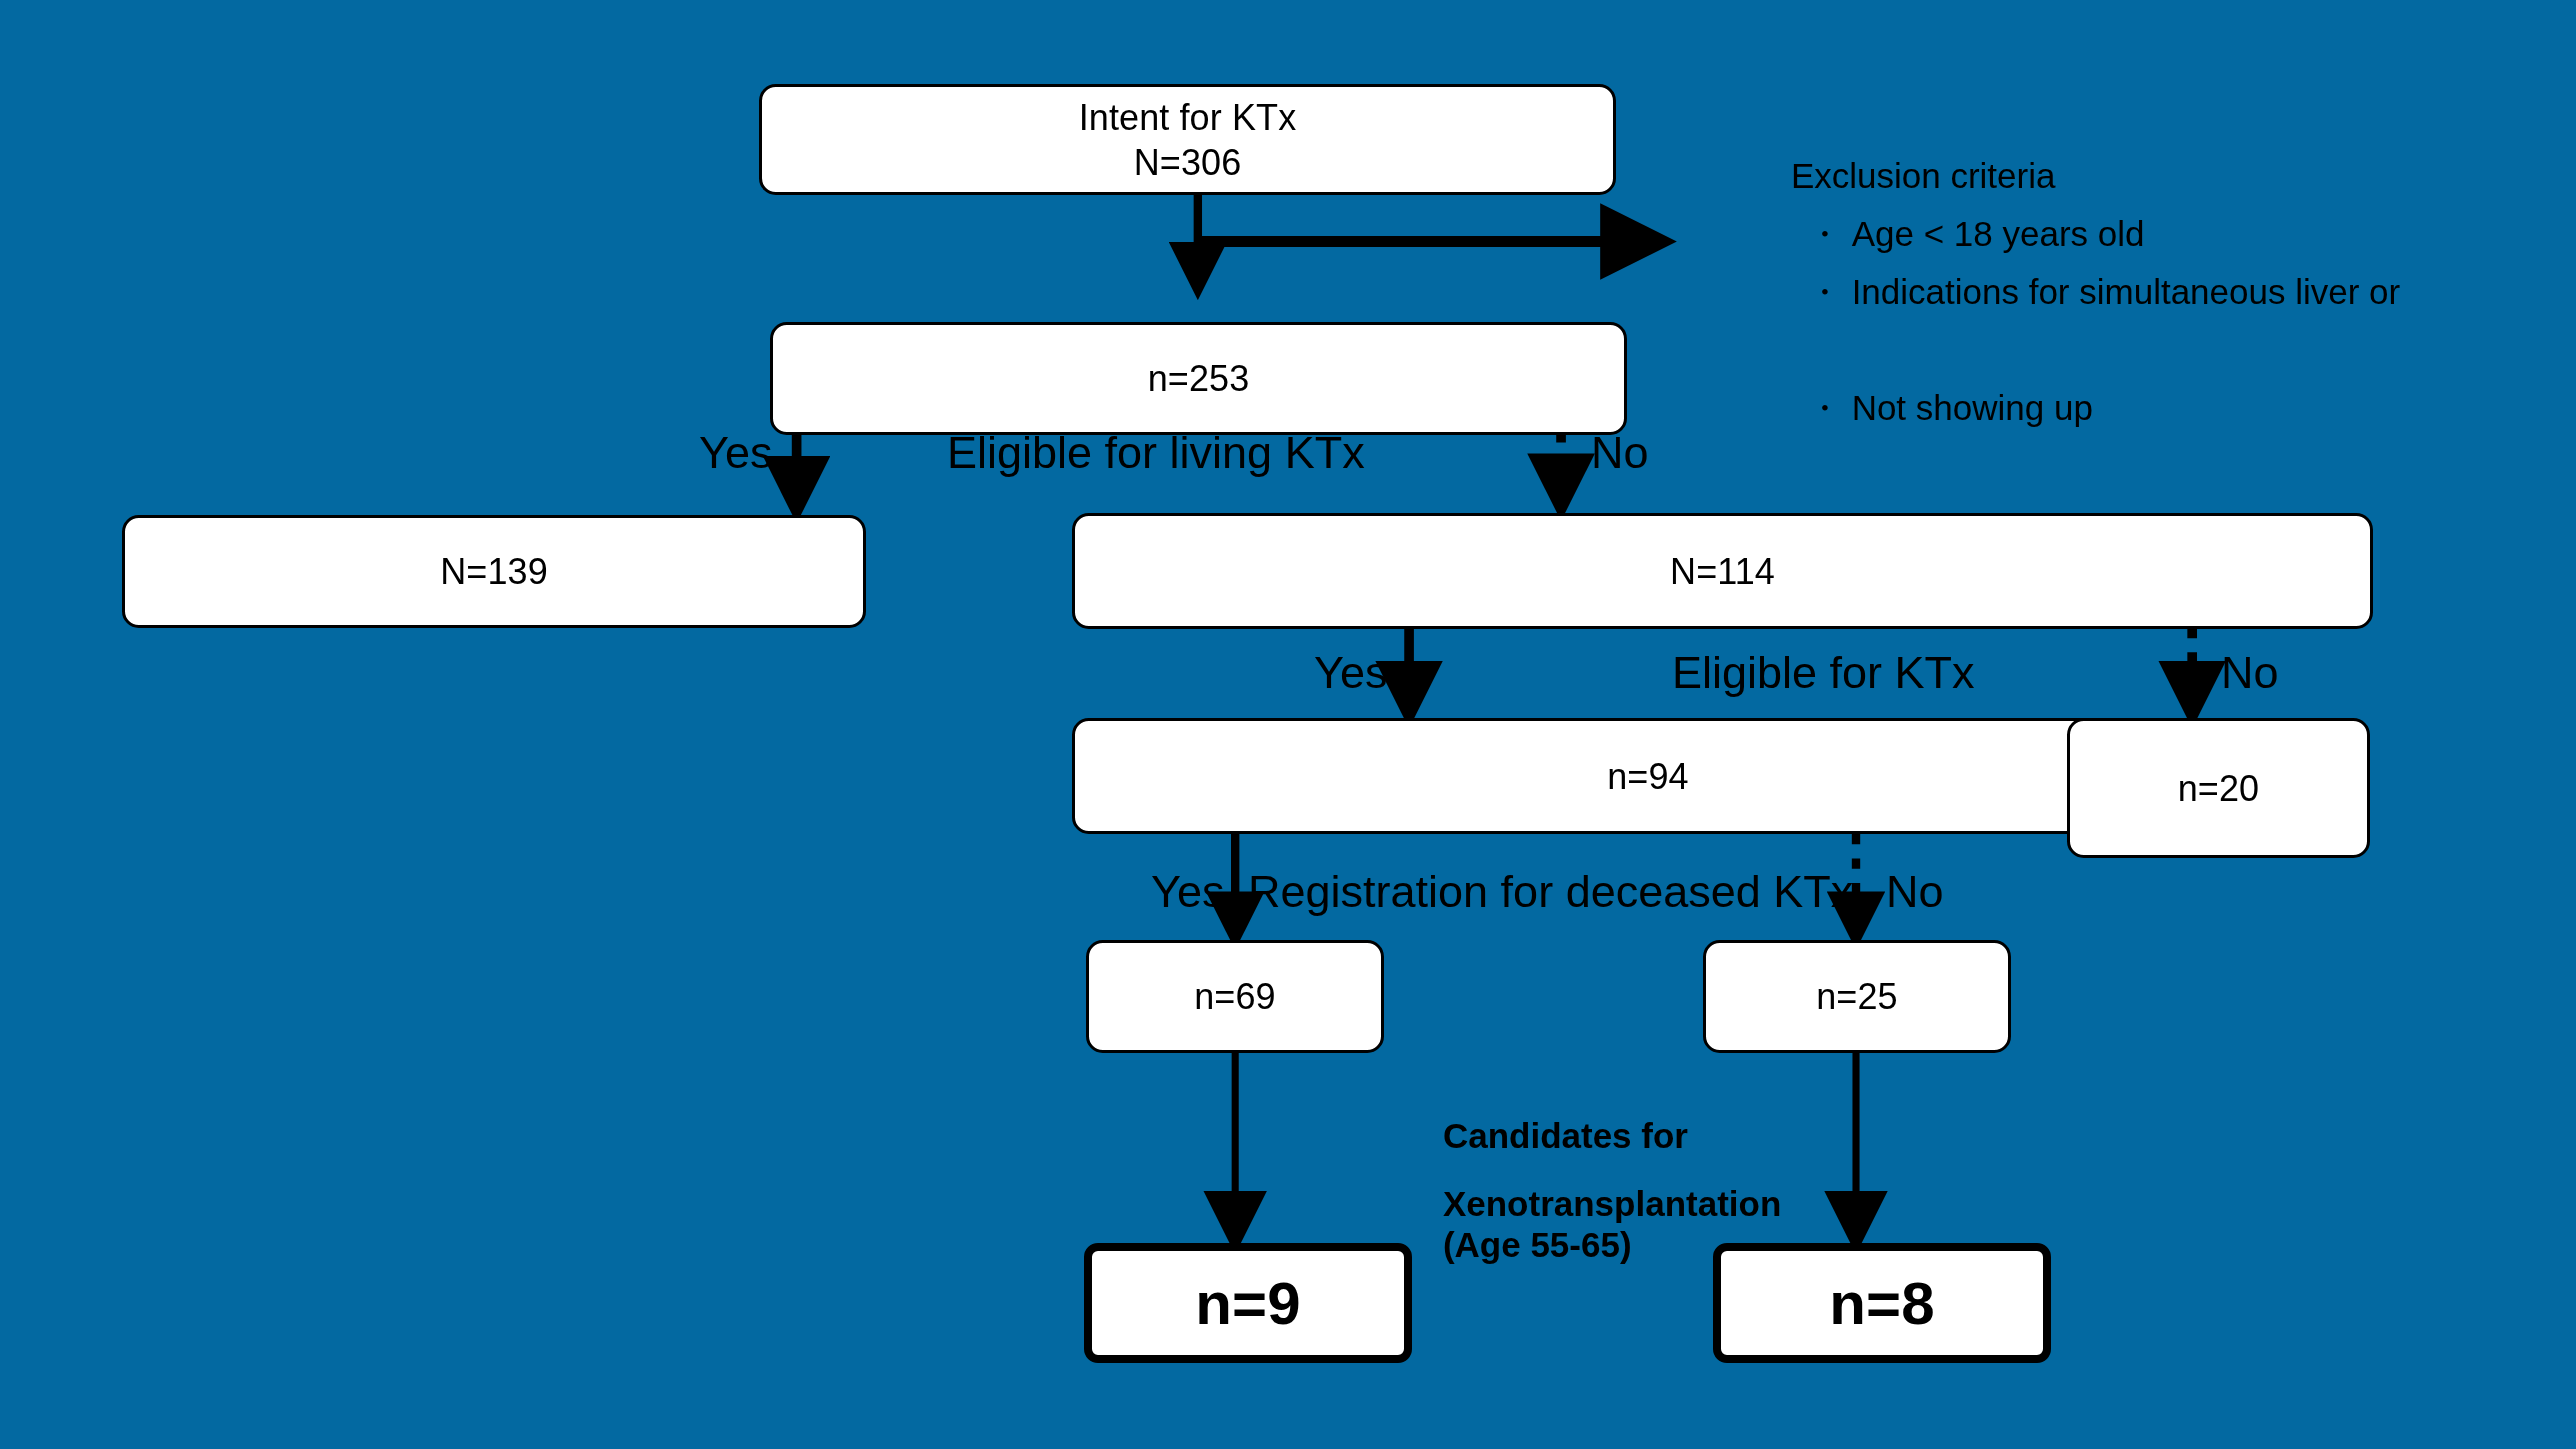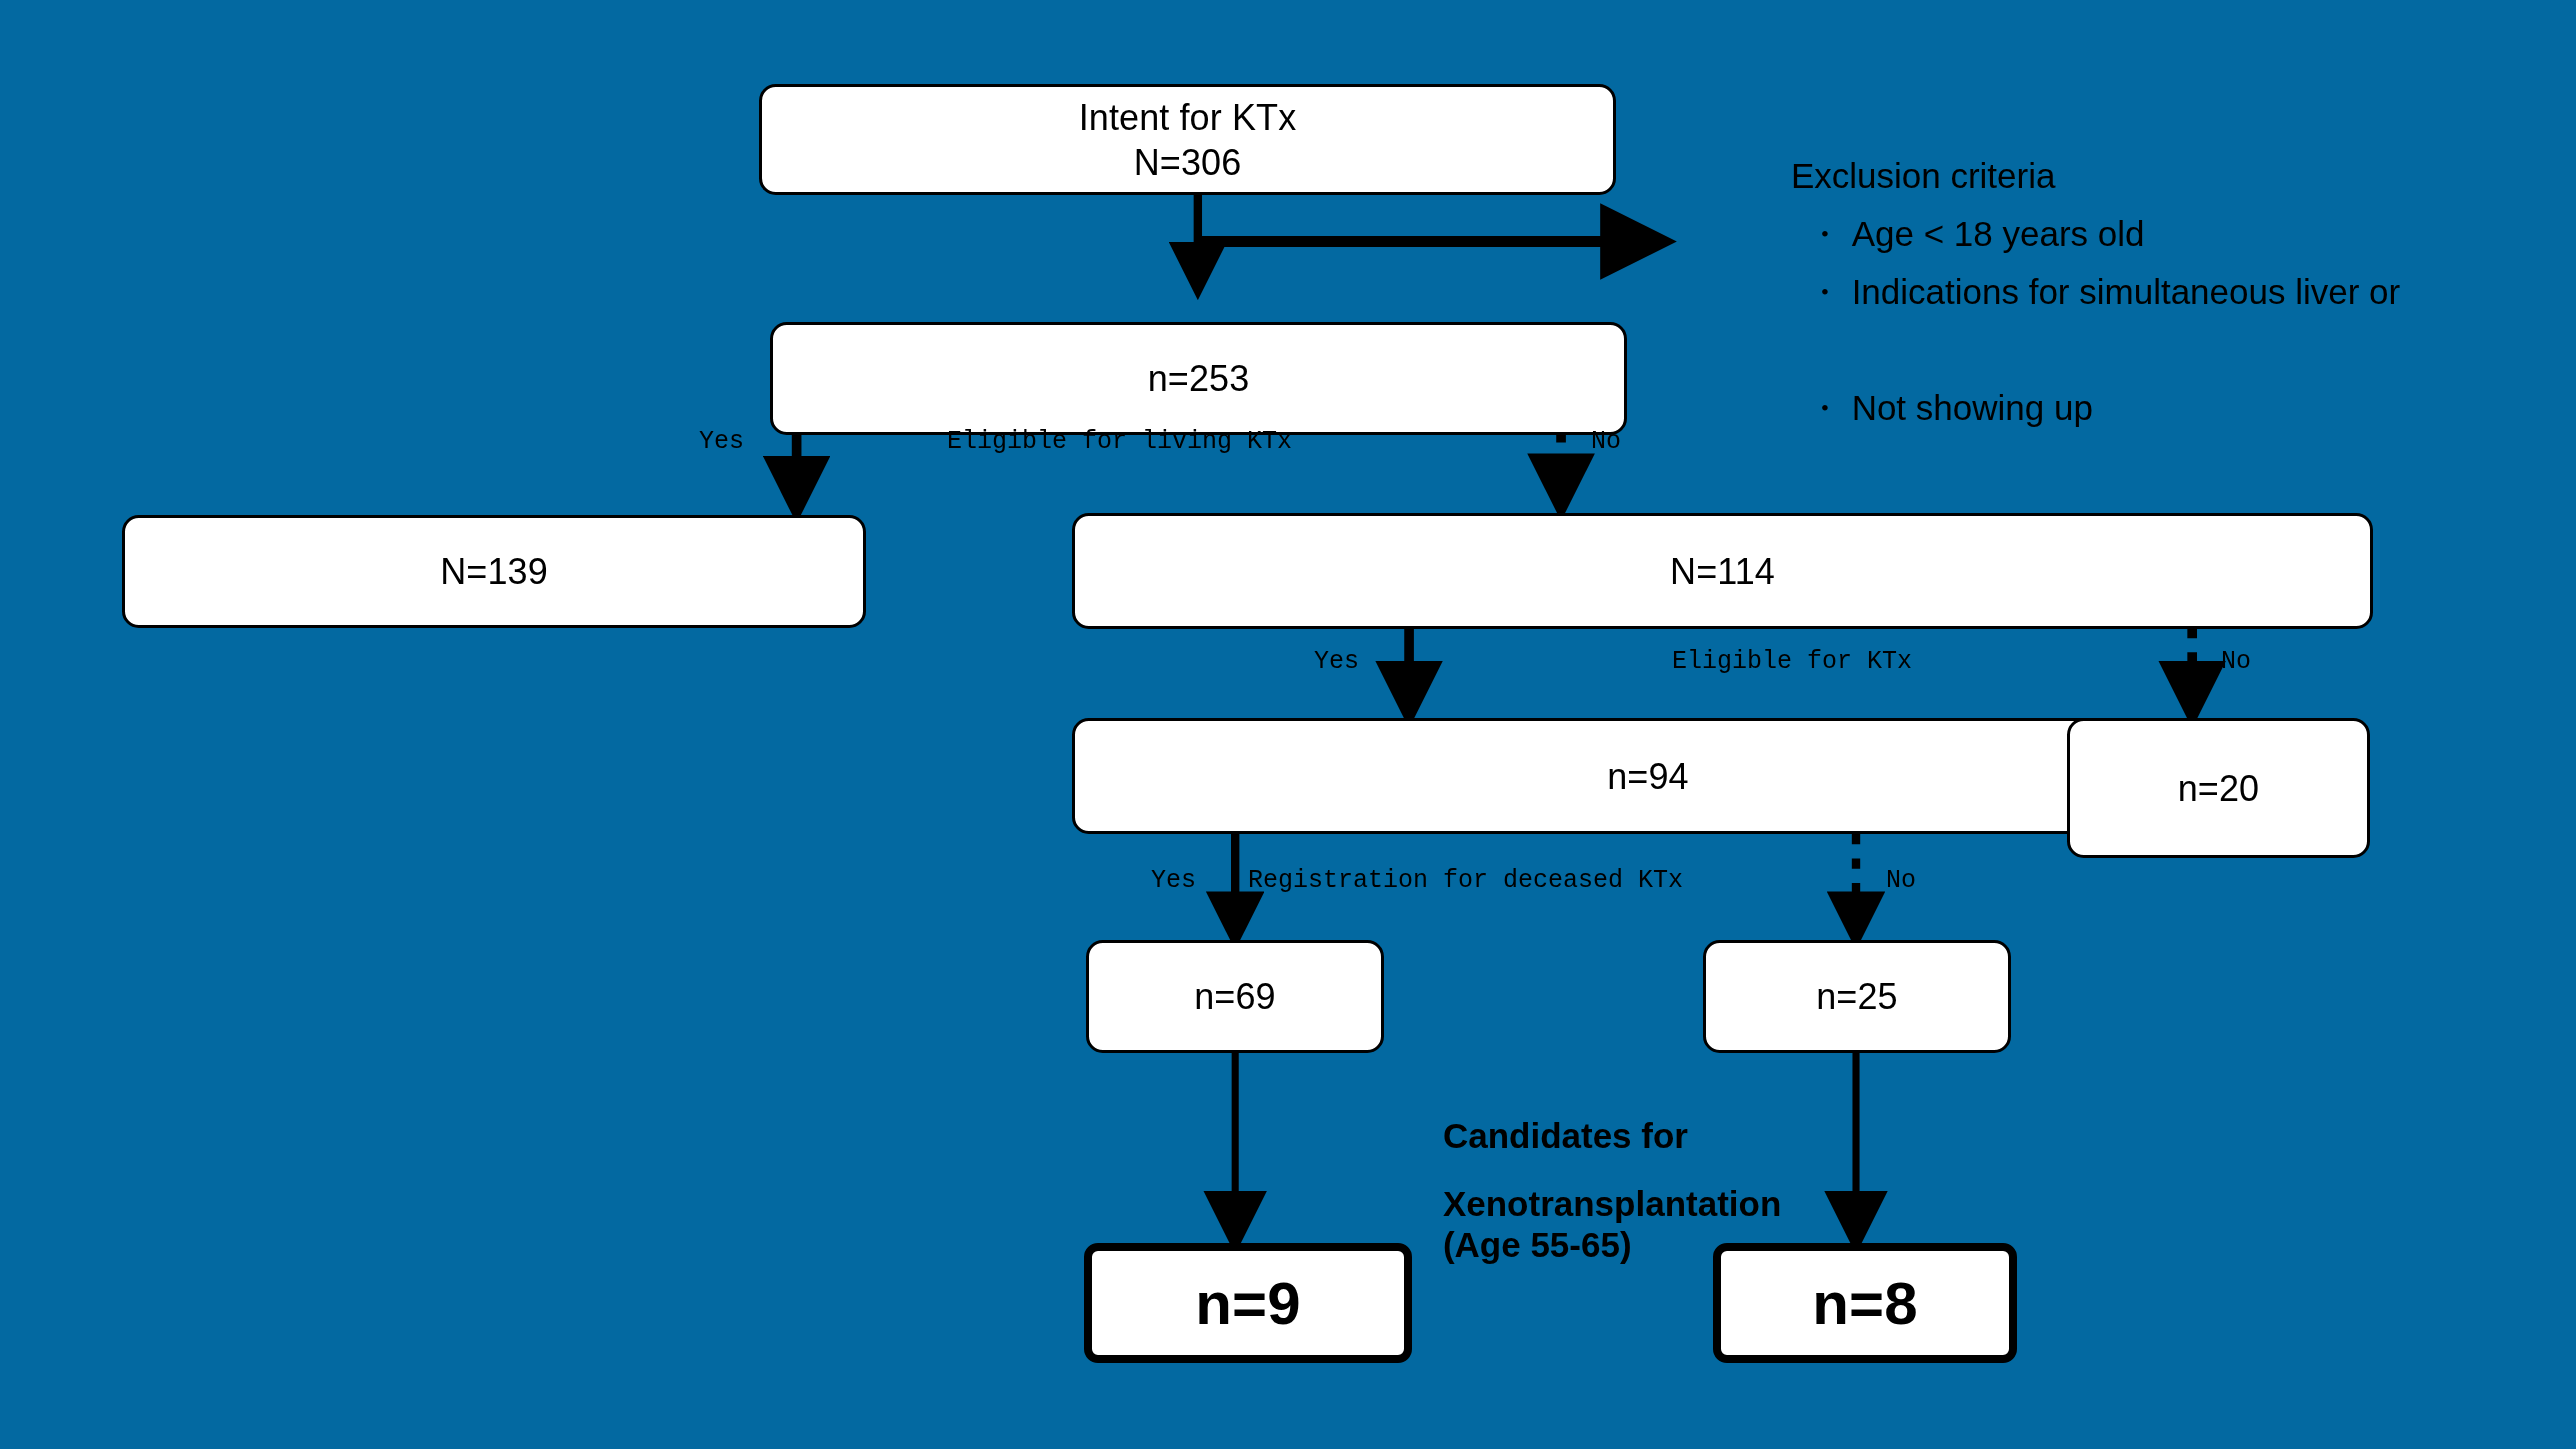--- a/index.html
+++ b/index.html
@@ -50,23 +50,22 @@
     font-size: 35px;
     line-height: 1.33;
     white-space: pre;
   }
   .freetext.bold {
     font-weight: bold;
     line-height: 1.35;
   }
   .edge-label {
     position: absolute;
-    font-size: 25px;
+    font-size: 45px;
     white-space: nowrap;
-    font-family: Liberation Mono, monospace;
   }
   
   #connectors {
     position: absolute;
     left: 0;
     top: 0;
     width: 2576px;
     height: 1449px;
     pointer-events: none;
   }
@@ -156,21 +155,21 @@
   </div>
 
   <div class="box" style="left:1703px; top:940px; width:308px; height:113px;">
     <span>n=25</span>
   </div>
 
   <div class="box thick" style="left:1084px; top:1243px; width:328px; height:120px;">
     <span>n=9</span>
   </div>
 
-  <div class="box thick" style="left:1713px; top:1243px; width:304px; height:120px;">
+  <div class="box thick" style="left:1713px; top:1243px; width:338px; height:120px;">
     <span>n=8</span>
   </div>
 
   <div class="freetext" style="left:1752px; top:106px;">
     <span>Exclusion criteria</span>
   </div>
   <div class="freetext" style="left:1768px; top:164px;">
     <span>・ Age &lt; 18 years old</span>
   </div>
   <div class="freetext" style="left:1768px; top:222px;">

